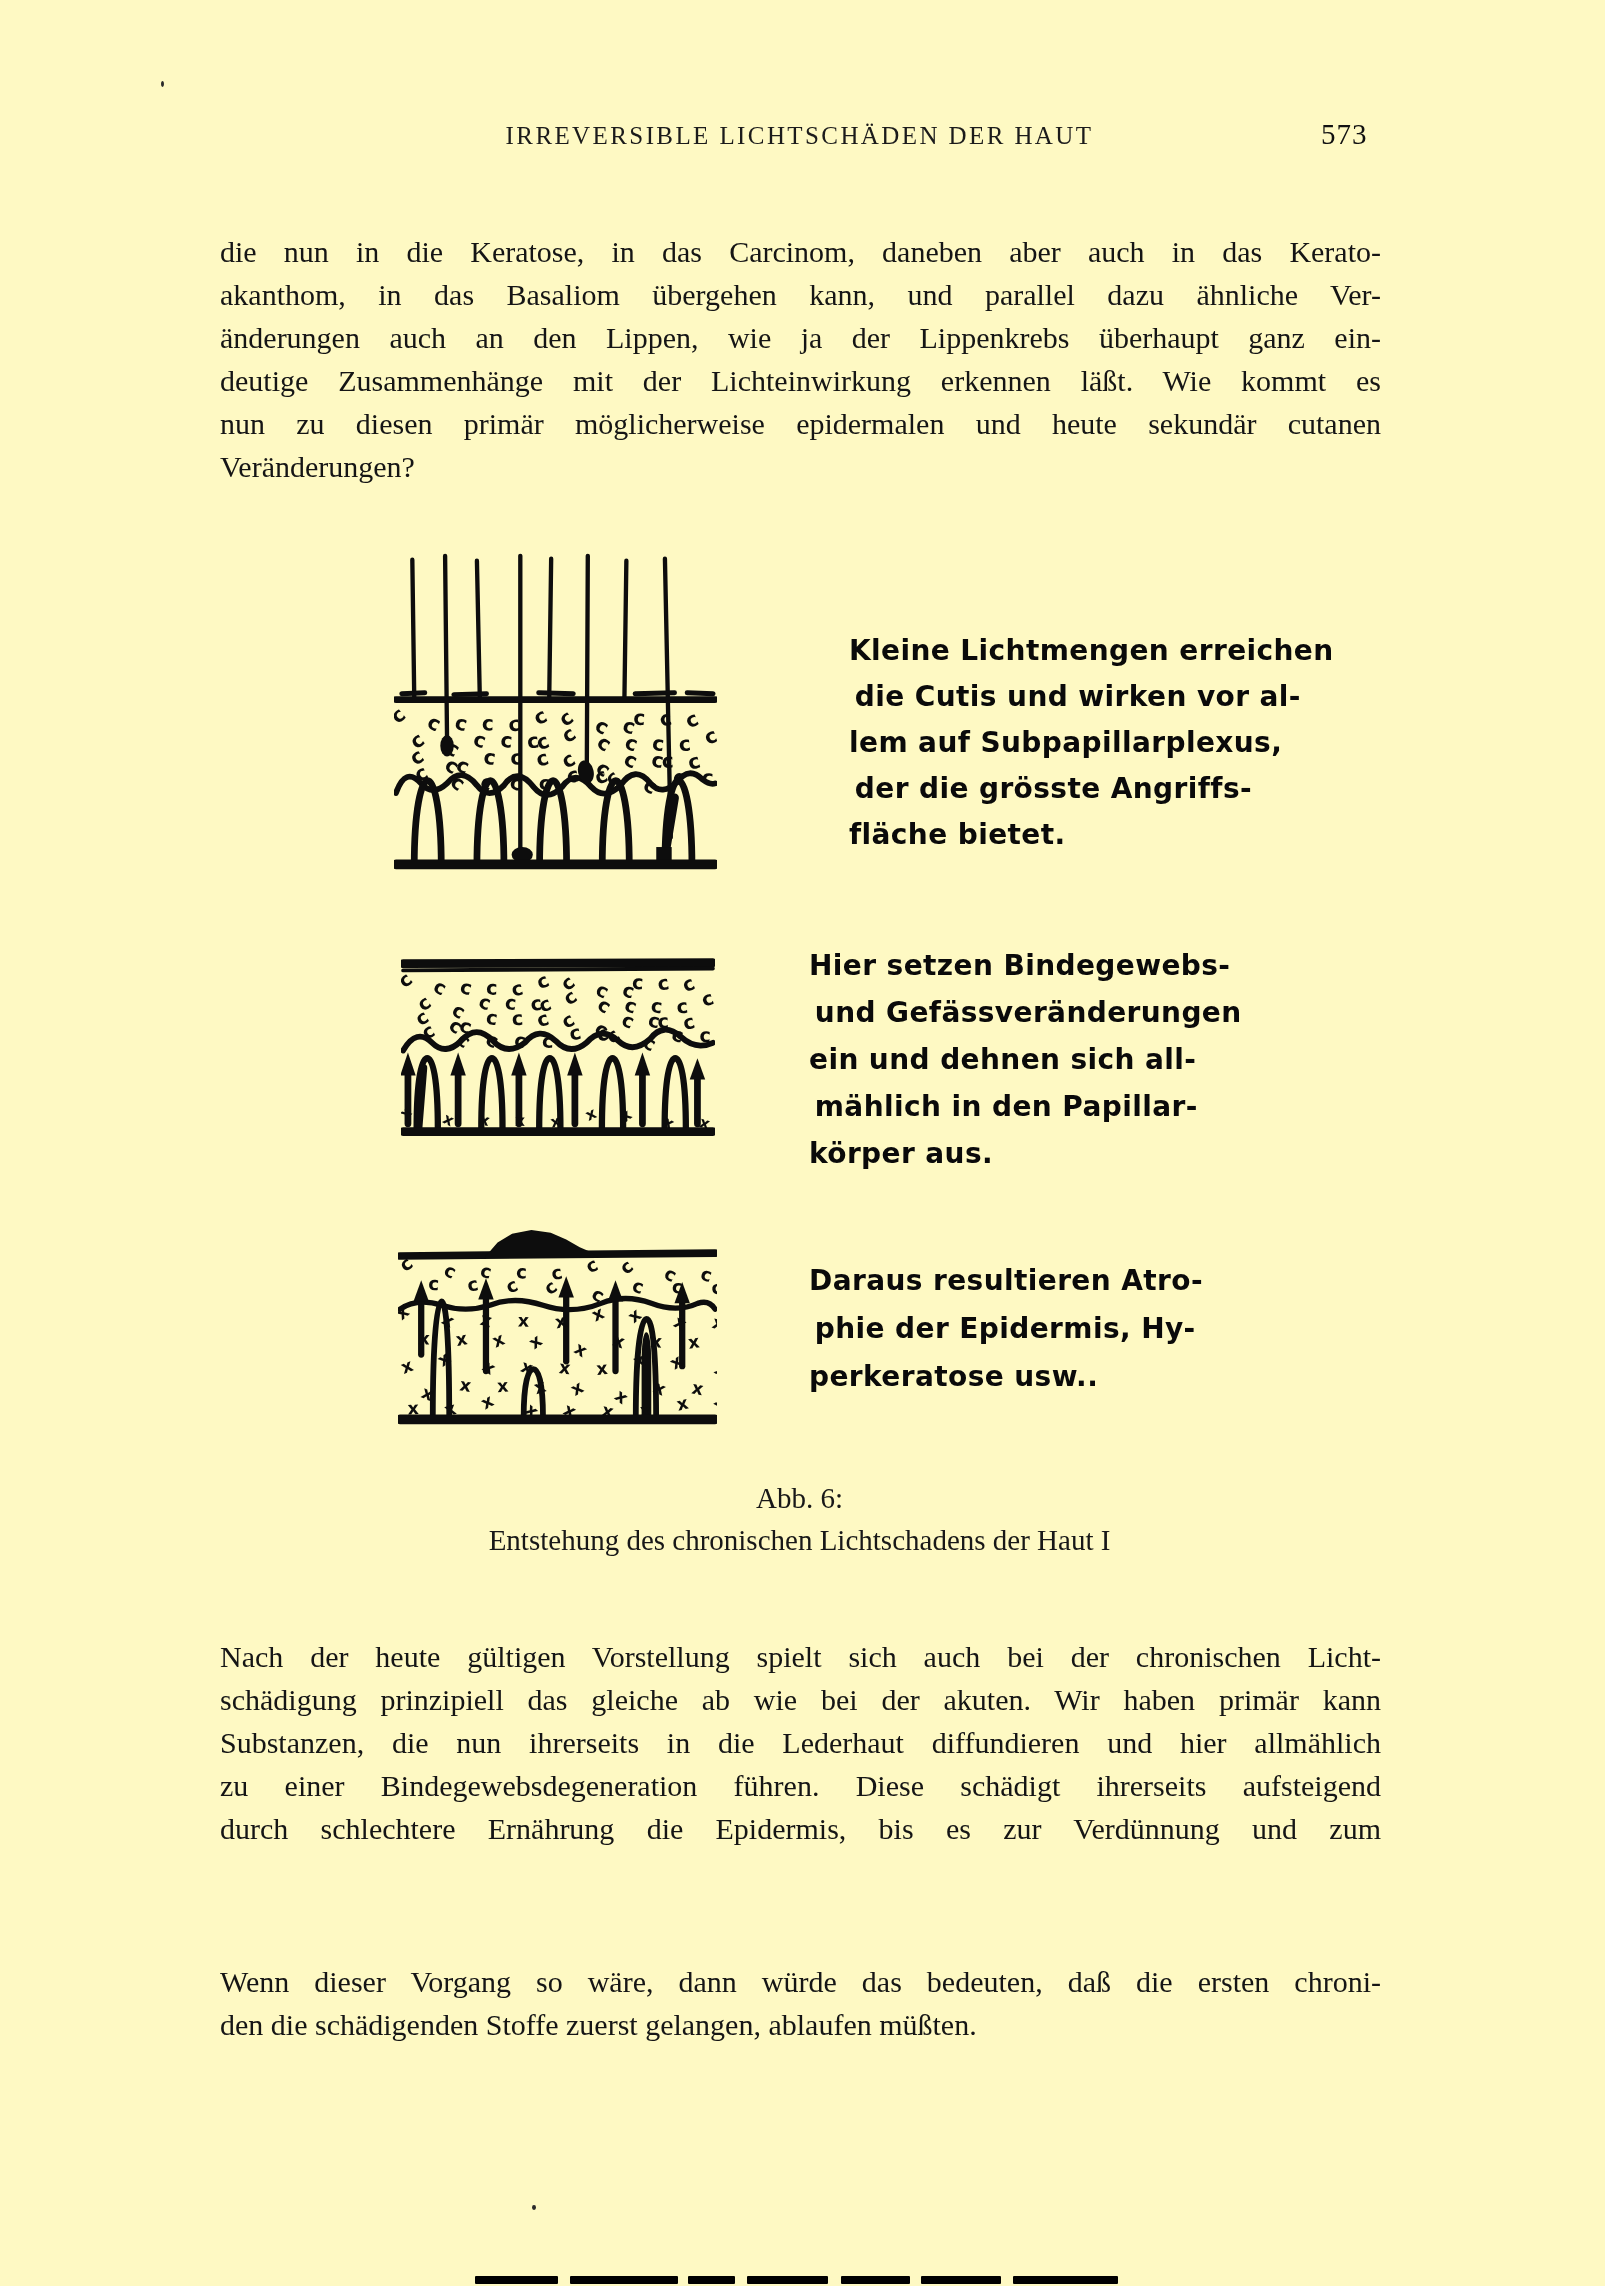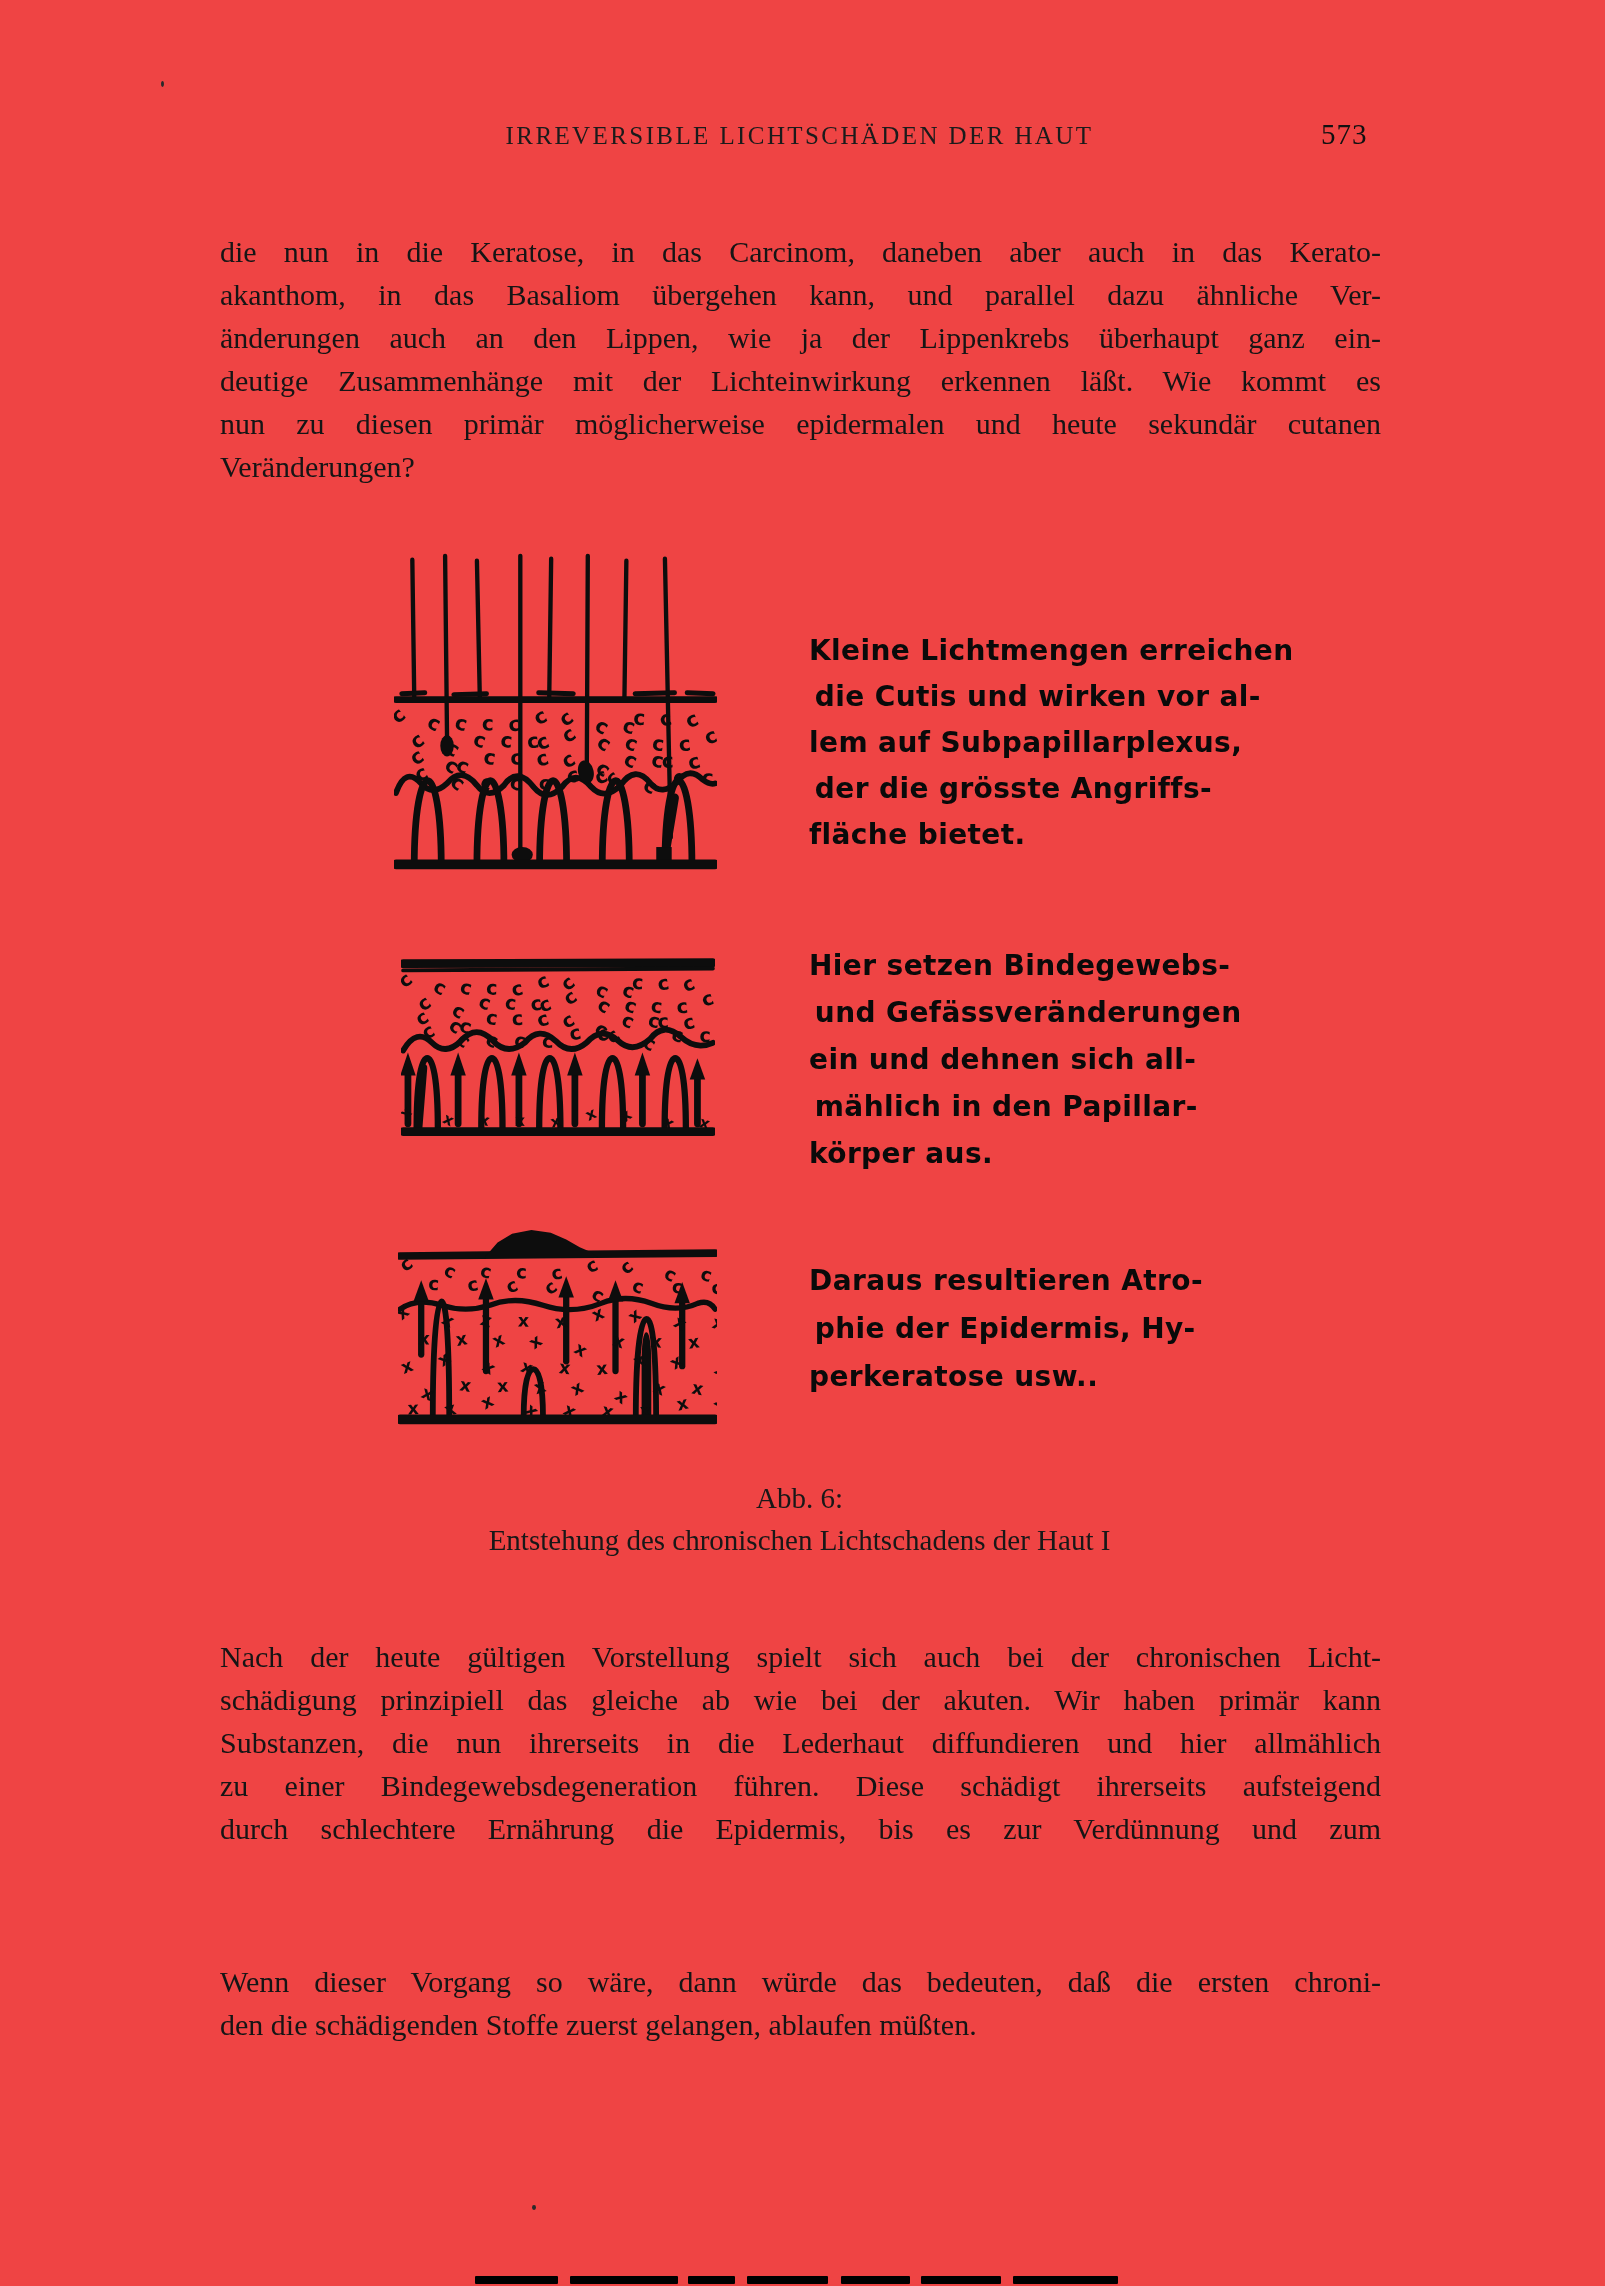--- a/index.html
+++ b/index.html
@@ -1,19 +1,19 @@
 <!DOCTYPE html>
 <html><head>
 <meta charset="utf-8">
 <style>
   html,body{margin:0;padding:0;background:#e8e8e8;}
   .page{
     position:relative;
     width:1606px;height:2286px;
-    background:#ef4444;
+    background:#fef9c3;
     color:#141414;
     font-family:"Liberation Serif", serif;
     overflow:hidden;
   }
   
   .running-head{
     position:absolute;left:220px;top:122px;width:1159px;
     text-align:center;
     font-size:25px;letter-spacing:2.4px;
     color:#1b1b1b;
@@ -45,21 +45,21 @@
   .fill{fill:#0d0d0d;stroke:none;}
   .mk{font-family:"DejaVu Sans",sans-serif;font-weight:700;fill:#0d0d0d;}
   
   .anno{
     position:absolute;left:809px;width:483px;
     font-family:"DejaVu Sans",sans-serif;
     font-weight:700;font-size:28px;line-height:46px;
     letter-spacing:0.4px;color:#0a0a0a;
     white-space:nowrap;
   }
-  .a1{top:628px;}
+  .a1{top:628px;margin-left:40px;}
   .a2{top:942px;line-height:47px;}
   .a3{top:1257px;line-height:48px;}
   .anno .aline:nth-child(even){margin-left:5.8px;}
   
   .caption{
     position:absolute;left:220px;top:1477px;width:1159px;
     text-align:center;font-size:29px;line-height:42px;color:#181818;
   }
   
   .speck{position:absolute;background:#2a2a2a;border-radius:50%;}

